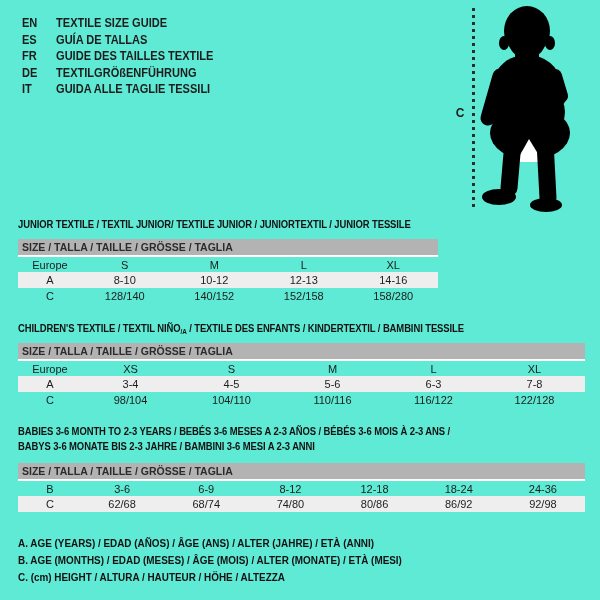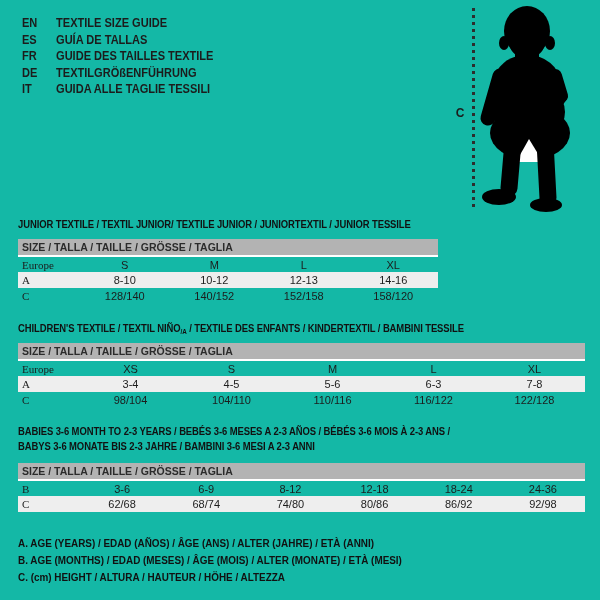--- a/index.html
+++ b/index.html
@@ -1,18 +1,18 @@
 <!DOCTYPE html>
 <html><head>
 <meta charset="utf-8">
 <style>
   * { margin:0; padding:0; box-sizing:border-box; }
   html,body { background:#fff; }
   .page {
-    position:relative; width:600px; height:600px; background:#14b8a6;
+    position:relative; width:600px; height:600px; background:#5eead4;
     font-family:"Liberation Sans", sans-serif; color:#1c1c1c; overflow:hidden;
   }
   
   .langs { position:absolute; top:15px; left:22px; }
   .lang-row { display:flex; font-weight:700; font-size:12px; line-height:16.6px;
               transform:scaleX(0.92); transform-origin:0 50%; white-space:nowrap; }
   .lang-code { width:37px; }
   
   .baby { position:absolute; left:470px; top:0; width:130px; height:216px; }
   .measure-line { position:absolute; left:472px; top:8px; width:3px; height:200px;
@@ -27,21 +27,21 @@
   .subscript { font-size:7px; vertical-align:-2px; }
   
   .size-table { position:absolute; left:18px; border-collapse:collapse; table-layout:fixed; }
   .tbl1 { top:239px; width:420px; }
   .tbl2 { top:343px; width:567px; }
   .tbl3 { top:463px; width:567px; }
   .size-table th { background:#b3b3b3; color:#2b2b2b; font-weight:700; font-size:10.5px;
     text-align:left; padding:2px 4px; height:15px; border-bottom:2px solid #fff;margin-top:40px; }
   .size-table td { font-size:11px; height:16px; padding:0 2px; text-align:center;
     color:#1c1c1c; font-weight:400; }
-  .size-table td.lbl { text-align:left; padding-left:4px;font-family:Liberation Serif, serif; }
+  .size-table td.lbl { text-align:center; padding-left:4px; }
   .size-table tr.alt { background:#eeeeee; }
   
   .footnotes { position:absolute; left:18px; top:535px; }
   .footnote { font-size:11px; font-weight:700; line-height:17px; white-space:nowrap;
     transform:scaleX(0.9); transform-origin:0 50%; color:#111; }
 </style>
 </head>
 <body>
 
 <div class="page">
@@ -119,21 +119,21 @@
         <td>8-10</td>
         <td>10-12</td>
         <td>12-13</td>
         <td>14-16</td>
       </tr>
       <tr>
         <td class="lbl">C</td>
         <td>128/140</td>
         <td>140/152</td>
         <td>152/158</td>
-        <td>158/120</td>
+        <td>158/280</td>
       </tr>
     </tbody>
   </table>
 
   <h2 class="sec-title t2"><span>CHILDREN'S TEXTILE / TEXTIL NIÑO</span><span class="subscript">/A</span><span> / TEXTILE DES ENFANTS / KINDERTEXTIL / BAMBINI TESSILE</span></h2>
   <table class="size-table tbl2">
     <colgroup>
         <col style="width:62px">
         <col>
         <col>

